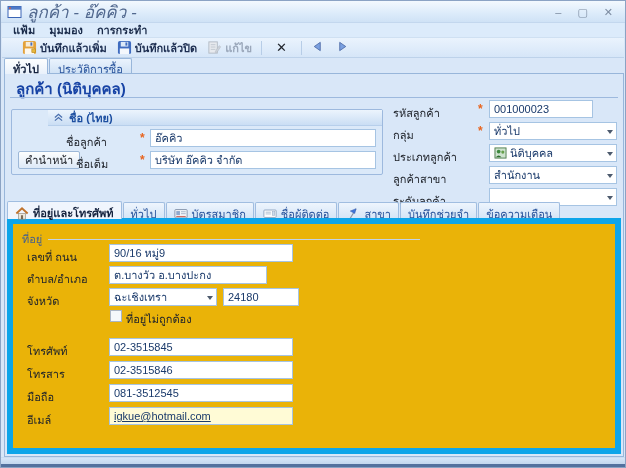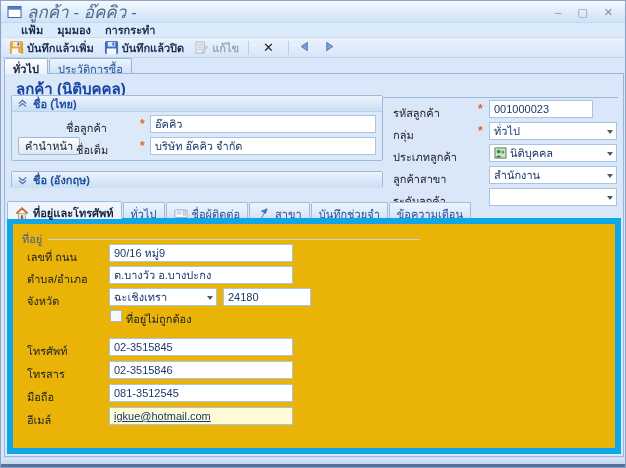--- a/index.html
+++ b/index.html
@@ -21,30 +21,30 @@
   }
   .titlebar .app-icon { width:15px; height:14px; margin-right:5px; flex:none; }
   .titlebar .title-text { font-size:17px; color:#51688e;font-style:italic; }
   .win-controls { margin-left:auto; display:flex; gap:16px; padding-right:6px; }
   .win-btn { font-size:11px; color:#7d8ca1; cursor:default; line-height:14px; }
 
   
   .menubar {
     position:absolute; left:1px; top:22px; right:1px; height:15px;
     background:#dcebfb; display:flex; align-items:center; gap:0;
-    border-bottom:1px solid #cfe0f2; padding-left:12px;
+    border-bottom:1px solid #cfe0f2; padding-left:4px;
   }
   .menu-item { font-size:11px; color:#1a2b4a; font-weight:bold; padding:0 7px; }
 
   
   .toolbar {
     position:absolute; left:1px; top:37px; right:1px; height:20px;
     background:linear-gradient(#eaf3fd,#d6e6f8);
     border-bottom:1px solid #bdd2ea;
-    display:flex; align-items:center; padding-left:3px; gap:2px;
+    display:flex; align-items:center; padding-left:16px; gap:2px;
   }
   .tb-btn { display:flex; align-items:center; gap:3px; padding:1px 4px; border-radius:2px; }
   .tb-btn .ico { width:15px; height:15px; display:block; }
   .tb-btn .lbl { font-size:11px; font-weight:bold; color:#1c2d50; white-space:nowrap; }
   .tb-btn.disabled .lbl { color:#9aa7ba; font-weight:bold; }
   .tb-sep { width:1px; height:14px; background:#b7cde7; margin:0 3px; }
   .tb-x { font-size:13px; font-weight:bold; color:#20242b; padding:0 5px; }
 
   
   .main-tabstrip { position:absolute; left:3px; top:57px; right:3px; height:16px; display:flex; align-items:flex-end; }
@@ -216,48 +216,38 @@
 
   <div class="main-tabstrip">
     <span class="mtab active">ทั่วไป</span>
     <span class="mtab">ประวัติการซื้อ</span>
   </div>
 
   <div class="content">
     <div class="page-title">ลูกค้า (นิติบุคคล)</div>
     <div class="page-title-rule"></div>
 
-    <div class="groupbox" style="left:6px; top:21px; width:372px; height:66px;">
+    <div class="groupbox" style="left:6px; top:35px; width:372px; height:66px;padding-left:36px;">
       <div class="group-header">
         <span class="chev">
           <svg width="9" height="9" viewBox="0 0 10 10">
               <path d="M1 5 L5 1.5 L9 5 M1 8.5 L5 5 L9 8.5" fill="none" stroke="#4a6fae" stroke-width="1.4"></path>
             </svg>
         </span>
         <span>ชื่อ (ไทย)</span>
       </div>
       <span class="fld-label" style="left:54px; top:23px;">ชื่อลูกค้า</span>
       <span class="req" style="left:128px; top:21px;">*</span>
       <input class="txt" style="left: 138px; top: 19px; width: 226px;" value="อ๊คคิว">
       <span class="small-btn" style="left:6px; top:41px;">คำนำหน้า</span>
       <span class="fld-label" style="left:64px; top:45px;">ชื่อเต็ม</span>
       <span class="req" style="left:128px; top:43px;">*</span>
       <input class="txt" style="left: 138px; top: 41px; width: 226px;" value="บริษัท อ๊คคิว จำกัด">
     </div>
 
-    <div class="groupbox" style="left:6px; top:97px; width:372px; height:17px;">
-      <div class="group-header collapsed">
-        <span class="chev">
-          <svg width="9" height="9" viewBox="0 0 10 10">
-              <path d="M1 1.5 L5 5 L9 1.5 M1 5 L5 8.5 L9 5" fill="none" stroke="#4a6fae" stroke-width="1.4"></path>
-            </svg>
-        </span>
-        <span>ชื่อ (อังกฤษ)</span>
-      </div>
-    </div>
 
     <span class="fld-label" style="left:388px; top:30px;">รหัสลูกค้า</span>
     <span class="req" style="left:473px; top:28px;">*</span>
     <input class="txt" style="left: 484px; top: 26px; width: 104px;" value="001000023">
 
     <span class="fld-label" style="left:388px; top:52px;">กลุ่ม</span>
     <span class="req" style="left:473px; top:50px;">*</span>
     <span class="combo" style="left:484px; top:48px; width:128px;">
       <span>ทั่วไป</span>
       <span class="arrow"></span>
@@ -299,20 +289,32 @@
           </svg>
         </span>
         <span>ที่อยู่และโทรศัพท์</span>
       </span>
       <span class="dtab">
         <span>ทั่วไป</span>
       </span>
       <span class="dtab">
         <span class="tico">
           <svg width="14" height="13" viewBox="0 0 16 14">
+            <rect x="1" y="2.5" width="14" height="9.5" rx="1" fill="#f2f5f9" stroke="#7d8da5"></rect>
+            <rect x="2.6" y="4.2" width="4.2" height="4.6" fill="#8fa8cc"></rect>
+            <line x1="8" y1="5" x2="13.4" y2="5" stroke="#9fb0c6"></line>
+            <line x1="8" y1="7.2" x2="13.4" y2="7.2" stroke="#9fb0c6"></line>
+            <line x1="2.6" y1="10.4" x2="13.4" y2="10.4" stroke="#c6534a"></line>
+          </svg>
+        </span>
+        <span>บัตรสมาชิก</span>
+      </span>
+      <span class="dtab">
+        <span class="tico">
+          <svg width="14" height="13" viewBox="0 0 16 14">
             <rect x="1" y="3" width="14" height="8.5" rx="1" fill="#fdfdfd" stroke="#8aa0bd"></rect>
             <line x1="3" y1="5.5" x2="9" y2="5.5" stroke="#a8b8cc"></line>
             <line x1="3" y1="7.5" x2="9" y2="7.5" stroke="#a8b8cc"></line>
             <rect x="10.5" y="5" width="3" height="4" fill="#cfdcec" stroke="#8aa0bd" stroke-width="0.5"></rect>
           </svg>
         </span>
         <span>ชื่อผู้ติดต่อ</span>
       </span>
       <span class="dtab">
         <span class="tico">
@@ -335,28 +337,28 @@
 
       <div class="section-hdr" style="top:6px;">
         <span class="s-label">ที่อยู่</span>
         <span class="s-rule"></span>
       </div>
 
       <span class="fld-label" style="left:14px; top:24px;">เลขที่ ถนน</span>
       <input class="txt" style="left: 96px; top: 20px; width: 184px;" value="90/16 หมู่9">
 
       <span class="fld-label" style="left:14px; top:46px;">ตำบล/อำเภอ</span>
-      <input class="txt" style="left: 96px; top: 42px; width: 184px;" value="ต.บางวัว อ.บางปะกง">
+      <input class="txt" style="left: 96px; top: 42px; width: 158px;" value="ต.บางวัว อ.บางปะกง">
 
       <span class="fld-label" style="left:14px; top:68px;">จังหวัด</span>
       <span class="combo" style="left:96px; top:64px; width:108px;">
         <span>ฉะเชิงเทรา</span>
         <span class="arrow"></span>
       </span>
-      <input class="txt" style="left: 210px; top: 64px; width: 88px;" value="24180">
+      <input class="txt" style="left: 210px; top: 64px; width: 76px;" value="24180">
 
       <span class="chk" style="left:97px; top:86px;"></span>
       <span class="chk-label" style="left:113px; top:86px;">ที่อยู่ไม่ถูกต้อง</span>
 
 
       <span class="fld-label" style="left:14px; top:118px;">โทรศัพท์</span>
       <input class="txt" style="left: 96px; top: 114px; width: 184px;" value="02-3515845">
 
       <span class="fld-label" style="left:14px; top:141px;">โทรสาร</span>
       <input class="txt" style="left: 96px; top: 137px; width: 184px;" value="02-3515846">

